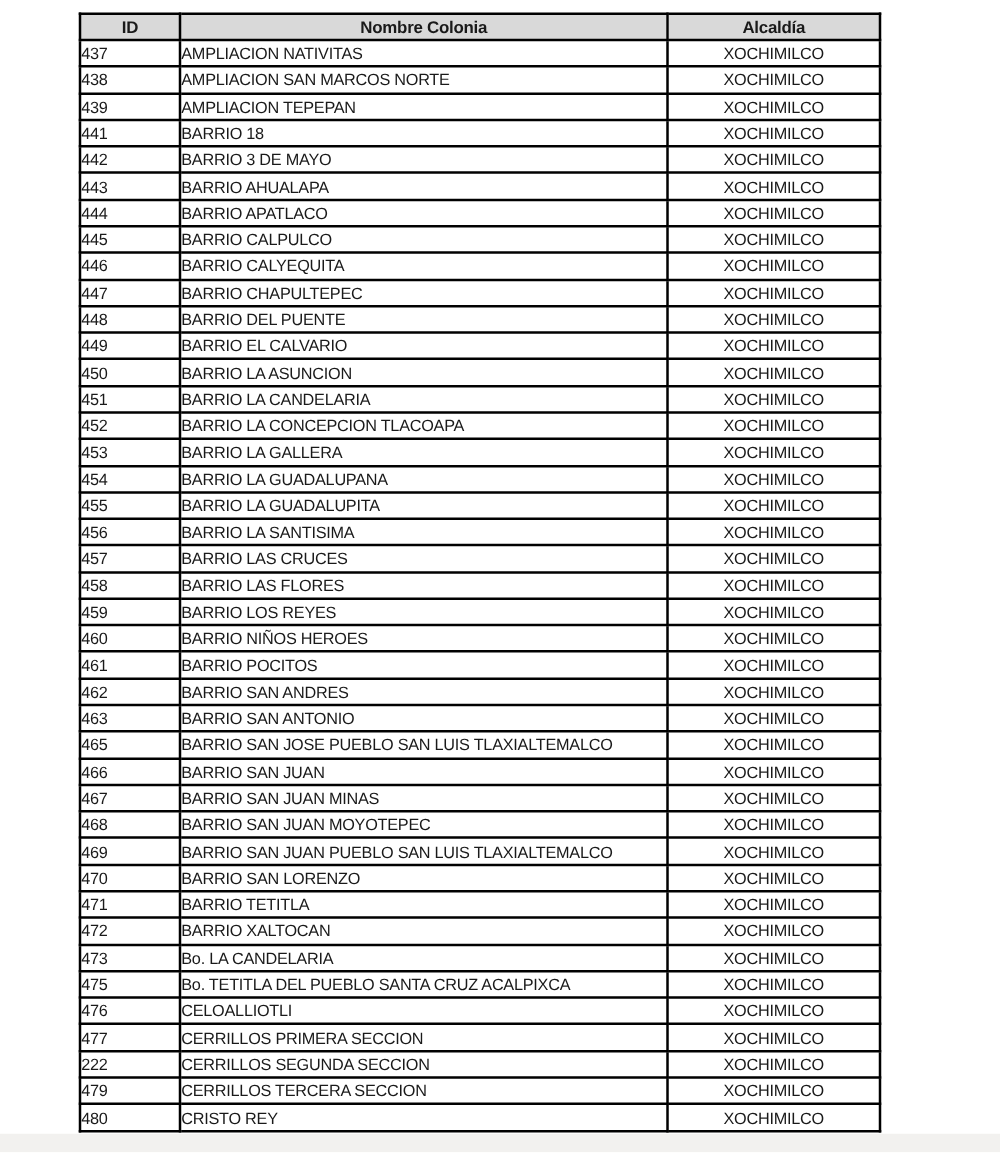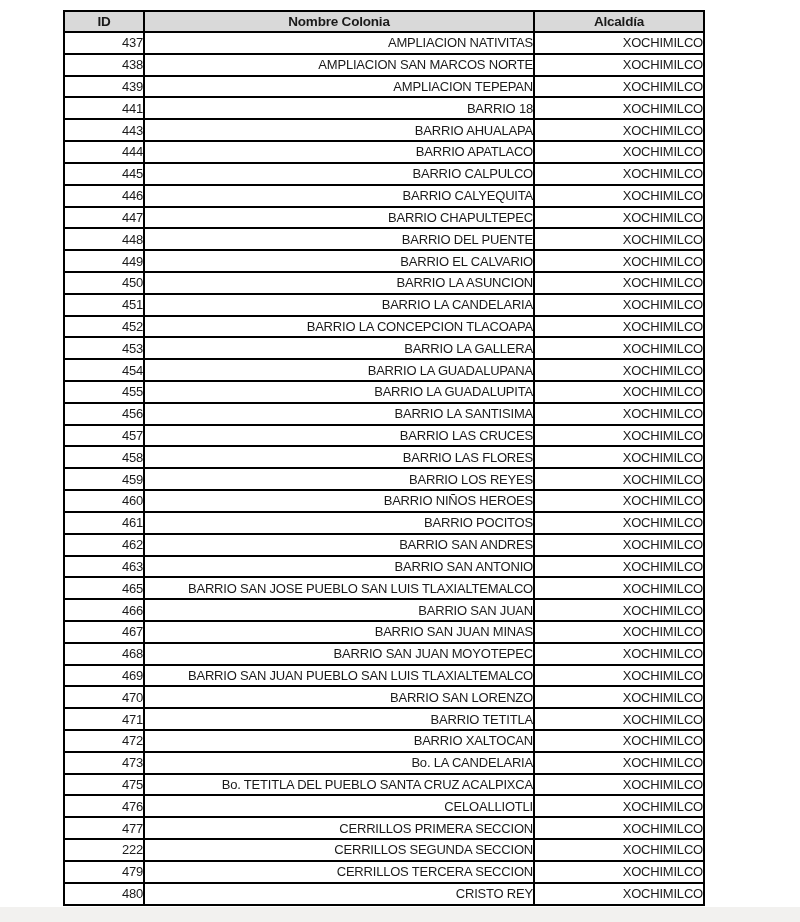--- a/index.html
+++ b/index.html
@@ -43,29 +43,29 @@
     background: #d9d9d9;
     font-weight: bold;
     font-size: 13.5px;
     text-align: center;
     height: 19px;
   }
   col.c-id   { width: 80px; }
   col.c-name { width: 390px; }
   col.c-alc  { width: 170px; }
   td.id {
-    text-align: right;
+    text-align: left;
     margin-left: 23px;
   }
   td.colonia {
-    text-align: right;
+    text-align: left;
     padding-left: 5px;
   }
   td.alcaldia {
-    text-align: right;
+    text-align: center;
     padding-left: 4px;
   }
   .bottom-strip {
     position: absolute;
     left: 0;
     top: 907px;
     width: 800px;
     height: 15px;
     background: #f2f1ef;
   }
@@ -104,20 +104,25 @@
             <td class="id">439</td>
             <td class="colonia">AMPLIACION TEPEPAN</td>
             <td class="alcaldia">XOCHIMILCO</td>
           </tr>
           <tr>
             <td class="id">441</td>
             <td class="colonia">BARRIO 18</td>
             <td class="alcaldia">XOCHIMILCO</td>
           </tr>
           <tr>
+            <td class="id">442</td>
+            <td class="colonia">BARRIO 3 DE MAYO</td>
+            <td class="alcaldia">XOCHIMILCO</td>
+          </tr>
+          <tr>
             <td class="id">443</td>
             <td class="colonia">BARRIO AHUALAPA</td>
             <td class="alcaldia">XOCHIMILCO</td>
           </tr>
           <tr>
             <td class="id">444</td>
             <td class="colonia">BARRIO APATLACO</td>
             <td class="alcaldia">XOCHIMILCO</td>
           </tr>
           <tr>

